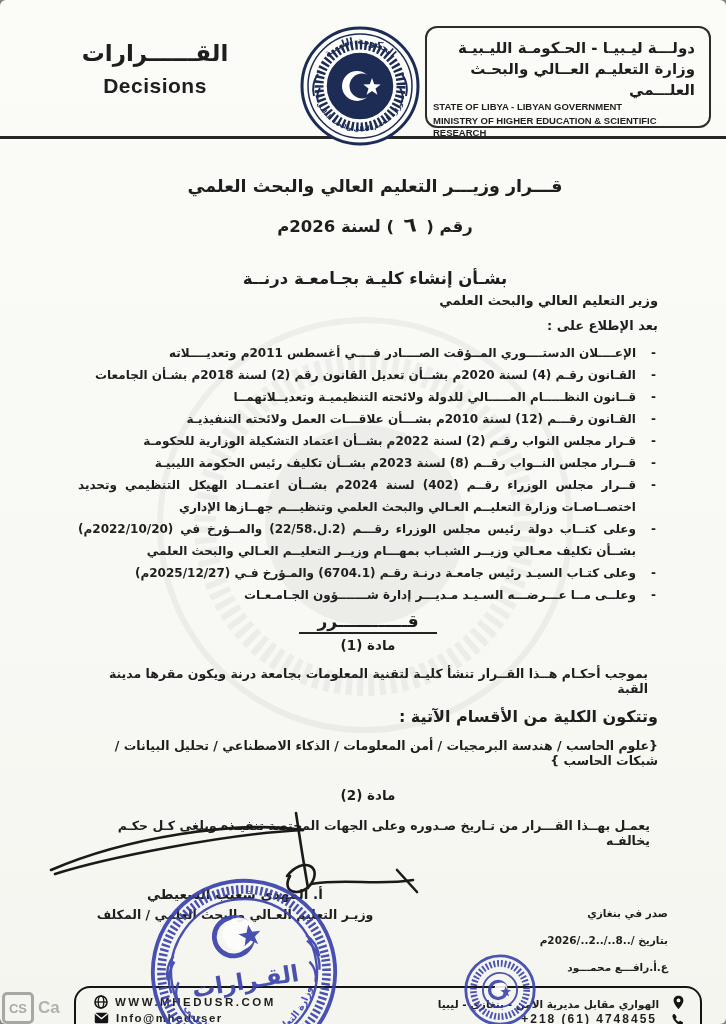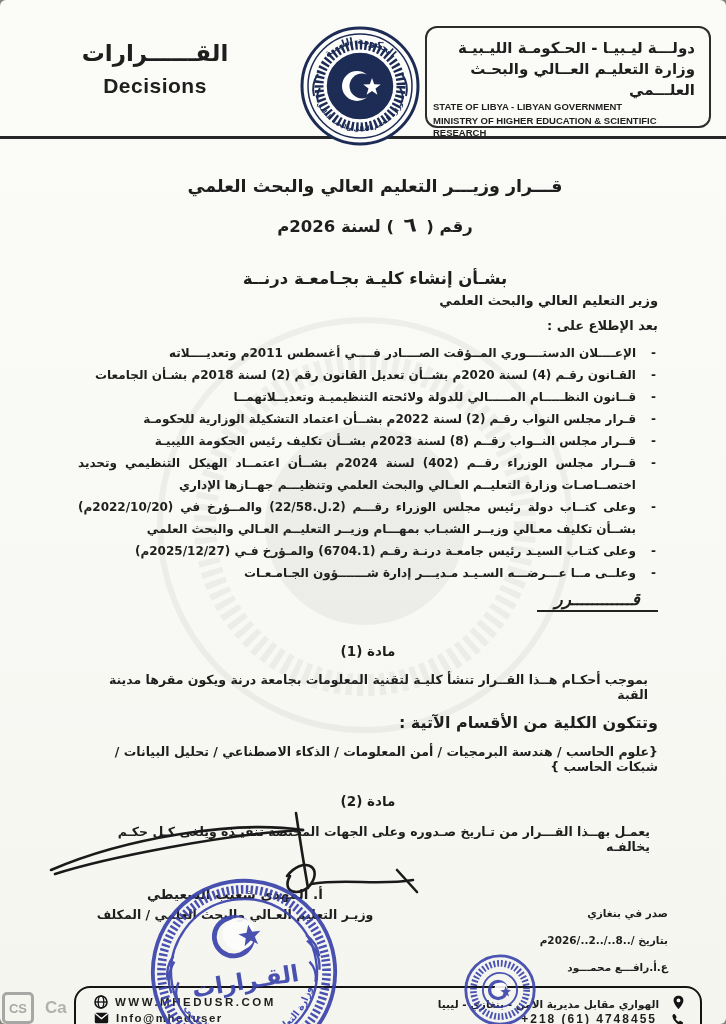--- a/index.html
+++ b/index.html
@@ -43,27 +43,27 @@
   .content{left:78px;top:293px;width:580px;}
   .minister-line{font-size:13px;margin-bottom:10px;}
   .after-review{font-size:13px;margin-bottom:9px;}
   ul.items{list-style:none;margin:0;padding:0;}
   ul.items li{
     position:relative;font-size:12px;line-height:22px;
     padding-right:22px;text-align:justify;
   }
   ul.items li::before{content:"-";position:absolute;right:2px;top:0;font-weight:700;}
   .decided{
-    text-align:right;margin-top:5px;font-style:italic;
+    text-align:center;margin-top:5px;
   }
   .decided span{
     display:inline-block;font-size:17px;border-bottom:2.5px solid #222;
     padding:0 18px 1px 18px;
   }
-  .article-label{text-align:center;font-size:13.5px;margin-top:31px;}
+  .article-label{text-align:center;font-size:13.5px;margin-top:3px;}
   .article-text{font-size:12.5px;margin-top:13px;padding-right:10px;}
   .article-text2{font-size:16px;margin-top:11px;}
   .departments{font-size:12.5px;margin-top:12px;}
   .article2-label{text-align:center;font-size:13.5px;margin-top:19px;}
   .article2-text{font-size:12.5px;margin-top:15px;padding-right:8px;}
 
   
   .signature-svg{left:45px;top:810px;z-index:2;}
   .sig-name{left:60px;top:886px;width:350px;text-align:center;font-size:13.5px;z-index:2;}
   .sig-role{left:40px;top:907px;width:390px;text-align:center;font-size:12.5px;z-index:2;}
@@ -84,21 +84,21 @@
   .f-left{display:flex;flex-direction:column;gap:3px;}
   .f-row{display:flex;align-items:center;gap:7px;}
   .f-web{font-size:11.5px;letter-spacing:2.5px;}
   .f-mail{font-size:11.5px;letter-spacing:1.5px;}
   .f-right{display:flex;flex-direction:column;gap:2px;align-items:flex-end;}
   .f-row-r{display:flex;align-items:flex-end;gap:14px;flex-direction:row;}
   .f-addr{font-size:10.5px;}
   .f-phone{font-size:12px;letter-spacing:2px;}
 
   
-  .cam-mark{left:2px;top:992px;z-index:7;display:flex;align-items:center;gap:11px;opacity:.75;}
+  .cam-mark{left:2px;top:992px;z-index:7;display:flex;align-items:center;gap:4px;opacity:.75;}
   .cam-badge{
     width:26px;height:26px;border:3px solid #8e8e8e;border-radius:5px;
     color:#8e8e8e;font-family:"Liberation Sans",sans-serif;font-weight:700;
     font-size:13px;display:flex;align-items:center;justify-content:center;
   }
   .cam-text{color:#9a9a9a;font-family:"Liberation Sans",sans-serif;font-weight:700;font-size:17px;}
 
   
   .page-watermark{left:150px;top:310px;z-index:0;opacity:.055;}
 </style>
@@ -161,20 +161,21 @@
   </div>
 
   <div class="abs content ar">
     <div class="minister-line">وزير التعليم العالي والبحث العلمي</div>
     <div class="after-review">بعد الإطلاع على :</div>
 
     <ul class="items">
       <li><span class="txt">الإعــــلان الدستــــوري المــؤقت الصــــادر فــــي أغسطس 2011م وتعديــــلاته</span></li>
       <li><span class="txt">القـانون رقـم (4) لسنة 2020م بشــأن تعديل القانون رقم (2) لسنة 2018م بشـأن الجامعات</span></li>
       <li><span class="txt">قــانون النظـــــام المـــــالي للدولة ولائحته التنظيميـة وتعديــلاتهمــا</span></li>
+      <li><span class="txt">القـانون رقـــم (12) لسنة 2010م بشـــأن علاقـــات العمل ولائحته التنفيذيـة</span></li>
       <li><span class="txt">قـرار مجلس النواب رقـم (2) لسنة 2022م بشــأن اعتماد التشكيلة الوزارية للحكومـة</span></li>
       <li><span class="txt">قــرار مجلس النــواب رقــم (8) لسنة 2023م بشــأن تكليف رئيس الحكومة الليبيـة</span></li>
       <li><span class="txt">قــرار مجلس الوزراء رقــم (402) لسنة 2024م بشــأن اعتمــاد الهيكل التنظيمي وتحديد اختصــاصـات وزارة التعليــم العـالي والبحث العلمي وتنظيـــم جهــازها الإداري</span></li>
       <li><span class="txt">وعلى كتــاب دولة رئيس مجلس الوزراء رقـــم (2.ل.22/58) والمــؤرخ في (2022/10/20م) بشــأن تكليف معـالي وزيــر الشبـاب بمهـــام وزيــر التعليــم العـالي والبحث العلمي</span></li>
       <li><span class="txt">وعلى كتـاب السيـد رئيس جامعـة درنـة رقـم (6704.1) والمـؤرخ فـي (2025/12/27م)</span></li>
       <li><span class="txt">وعلــى مــا عـــرضـــه السـيـد مـديـــر إدارة شـــــــؤون الجـامـعـات</span></li>
     </ul>
 
     <div class="decided">
       <span>قــــــــــــرر</span>

